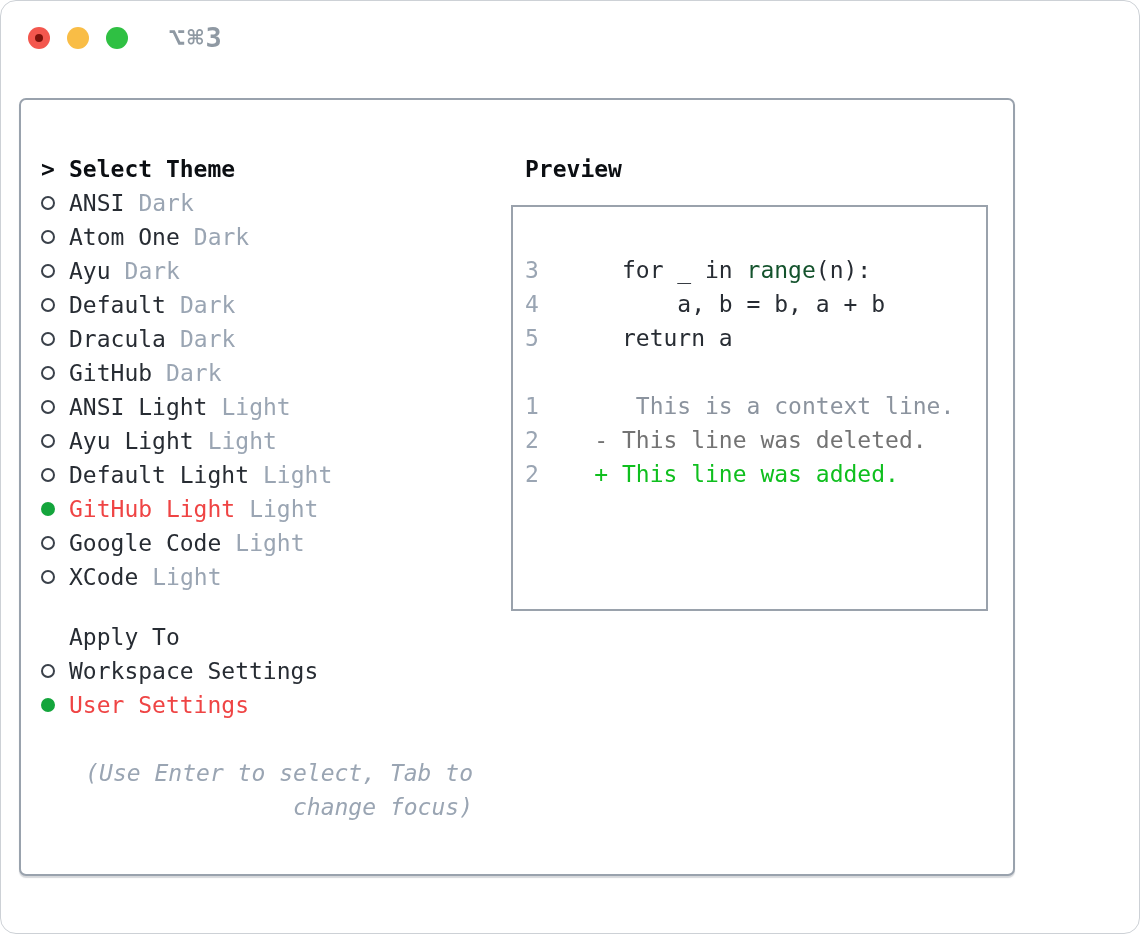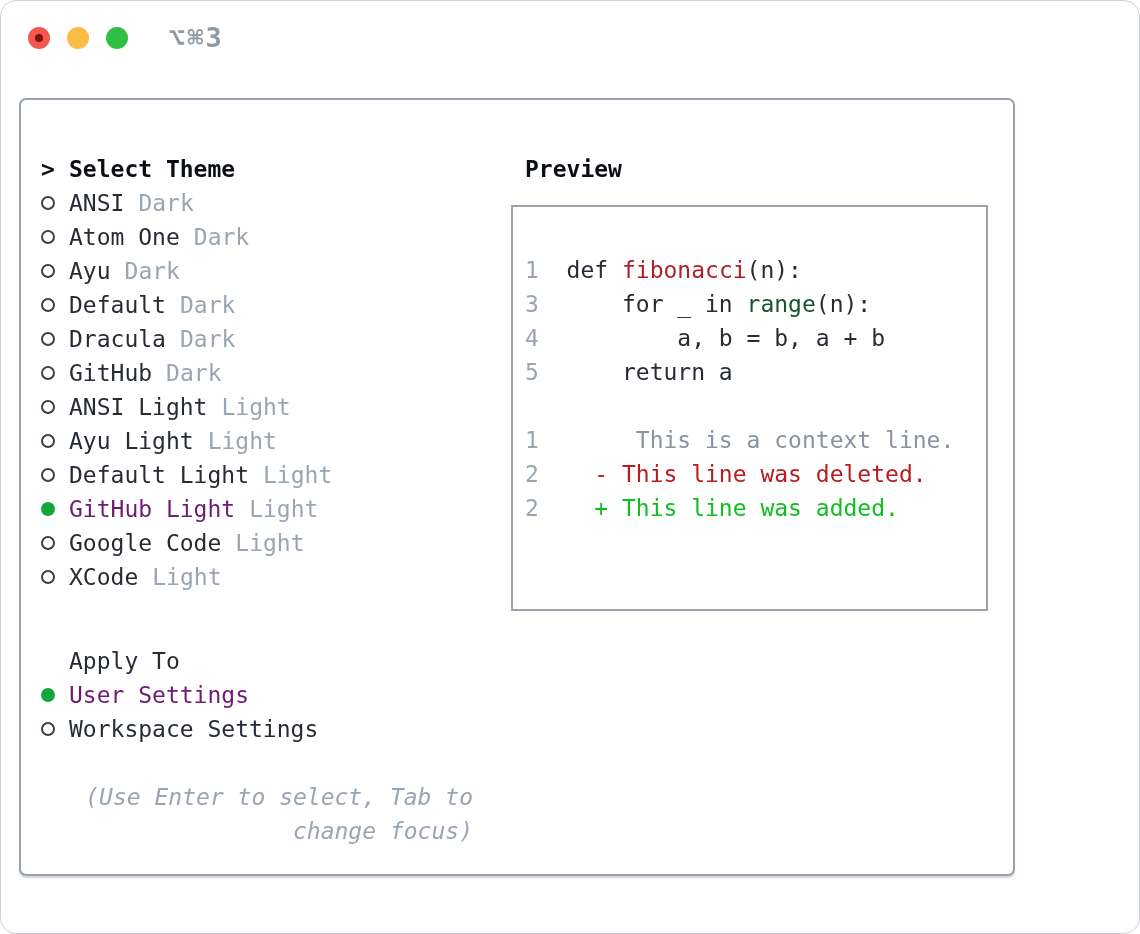--- a/index.html
+++ b/index.html
@@ -23,38 +23,38 @@
     box-shadow:0 2px 1px rgba(90,100,110,0.25);
     font-size:23px;
   }
   .left-col{position:absolute;left:20px;top:52px;width:450px;}
   .row{display:flex;align-items:center;height:34px;white-space:pre;}
   .bullet{width:28px;display:flex;align-items:center;flex:0 0 28px;}
   .circle{width:14px;height:14px;box-sizing:border-box;border:2px solid #3a414a;border-radius:50%;}
   .circle.sel{background:#14a53c;border-color:#14a53c;}
   .hdr{font-weight:bold;color:#0b0e12;}
   .lbl{color:#272c33;}
-  .lbl.sel{color:#701a75;}
+  .lbl.sel{color:#ef4444;}
   .variant{color:#9aa5b3;margin-left:14px;}
-  .gap-above{margin-top:50px;}
+  .gap-above{margin-top:26px;}
   .hint{margin-top:34px;width:432px;color:#9aa5b3;font-style:italic;line-height:34px;text-align:right;}
   
   .preview-title{position:absolute;left:504px;top:52px;height:34px;line-height:34px;font-weight:bold;color:#0b0e12;}
   .preview-box{
     position:absolute;left:490px;top:105px;width:477px;height:406px;box-sizing:border-box;
     border:2px solid #9aa2ac;background:#ffffff;padding:46px 6px 0 12px;overflow:hidden;
   }
   .line{height:34px;line-height:34px;white-space:pre;}
   .ln{color:#9aa5b3;}
   .seg-p{color:#272c33;}
   .seg-fn{color:#b31d28;}
   .seg-lit{color:#0d7e8a;}
   .seg-call{color:#14532d;}
   .seg-ctx{color:#8b939e;}
-  .seg-del{color:#b91c1c;}
+  .seg-del{color:#737373;}
   .seg-add{color:#0fbf1e;}
 </style>
 </head>
 <body>
 
 <div class="window">
 
   <div class="titlebar">
     <div class="light red">
       <div class="dot"></div>
@@ -86,32 +86,31 @@
           <div class="row"><span class="bullet"><span class="circle"></span></span><span class="lbl">Google Code</span><span class="variant">Light</span></div>
           <div class="row"><span class="bullet"><span class="circle"></span></span><span class="lbl">XCode</span><span class="variant">Light</span></div>
         </div>
 
       <div class="row gap-above">
         <span class="bullet"></span>
         <span class="lbl">Apply To</span>
       </div>
 
       <div id="apply-list">
+          <div class="row"><span class="bullet"><span class="circle"></span></span><span class="lbl">Workspace Settings</span></div>
           <div class="row"><span class="bullet"><span class="circle sel"></span></span><span class="lbl sel">User Settings</span></div>
-          <div class="row"><span class="bullet"><span class="circle"></span></span><span class="lbl">Workspace Settings</span></div>
         </div>
 
       <div class="hint">(Use Enter to select, Tab to change focus)</div>
     </div>
 
     <div class="preview-title">Preview</div>
 
     <div class="preview-box">
       <div id="preview-lines">
-          <div class="line"><span class="ln">1</span><span class="seg-p">  def </span><span class="seg-fn">fibonacci</span><span class="seg-p">(n):</span></div>
           <div class="line"><span class="ln">3</span><span class="seg-p">      for _ in </span><span class="seg-call">range</span><span class="seg-p">(n):</span></div>
           <div class="line"><span class="ln">4</span><span class="seg-p">          a, b = b, a + b</span></div>
           <div class="line"><span class="ln">5</span><span class="seg-p">      return a</span></div>
           <div class="line"><span class="ln"></span></div>
           <div class="line"><span class="ln">1</span><span class="seg-ctx">       This is a context line.</span></div>
           <div class="line"><span class="ln">2</span><span class="seg-del">    - This line was deleted.</span></div>
           <div class="line"><span class="ln">2</span><span class="seg-add">    + This line was added.</span></div>
         </div>
     </div>
 

